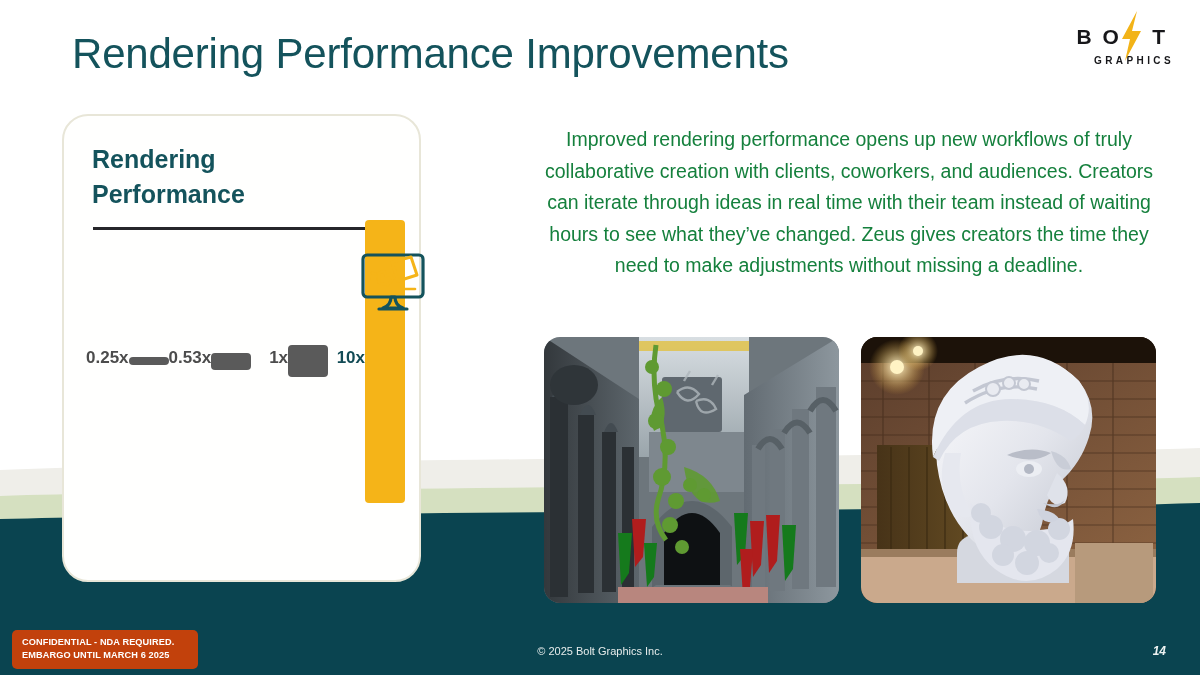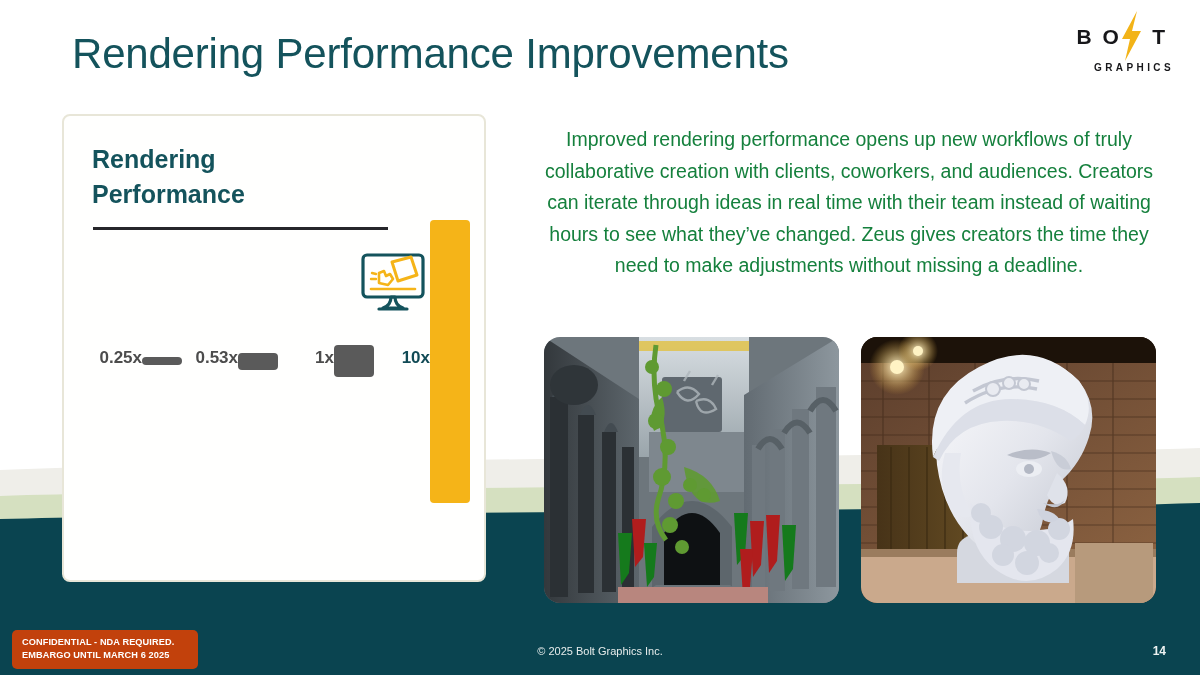--- a/index.html
+++ b/index.html
@@ -27,29 +27,29 @@
   #brand-logo .bolt-word {
     position:relative; display:block;
     font-size:21px; font-weight:700; letter-spacing:11px;
     color:#17171a; line-height:1;
   }
   #brand-logo .bolt-word .gap { color:transparent; }
   #brand-logo .bolt-mark {
     position:absolute; left:40px; top:-15px; width:30px; height:50px;
   }
   #brand-logo .graphics-word {
-    display:block; margin-top:16px; margin-right:2px;
+    display:block; margin-top:9px; margin-right:2px;
     font-size:10px; font-weight:700; letter-spacing:3.4px;
     color:#17171a; line-height:1;
   }
 
   
   #chart-card {
-    position:absolute; left:62px; top:114px; width:424px; height:468px;
-    background:#fffffe; border:2px solid #e8e6d8; border-radius:8px;
+    position:absolute; left:62px; top:114px; width:359px; height:468px;
+    background:#fffffe; border:2px solid #e8e6d8; border-radius:26px;
     z-index:4;
   }
   #chart-card-title {
     position:absolute; left:28px; top:26px;
     font-size:25px; font-weight:700; line-height:1.38;
     color:#14535c; white-space:pre-line;
   }
   #render-icon { position:absolute; left:295px; top:136px; width:68px; height:64px; z-index:5; }
   #chart-card-rule {
     position:absolute; left:29px; top:111px; width:295px; height:3px;
@@ -116,21 +116,21 @@
   #confidential-badge div {
     font-size:9.2px; font-weight:700; line-height:1.42;
     color:#ffffff; letter-spacing:0.1px; white-space:nowrap;
   }
   #footer-copyright {
     position:absolute; left:0; right:0; top:645px; text-align:center;
     font-size:11px; color:#e6eceb; z-index:6;
   }
   #page-number {
     position:absolute; right:34px; top:644px;
-    font-size:12px; font-weight:700; color:#eef3f2; z-index:6;
+    font-size:12px; font-weight:700; color:#eef3f2; z-index:6;font-style:italic;
   }
 </style>
 </head>
 <body>
 
 <svg id="bg-wave" viewBox="0 0 1200 675" preserveAspectRatio="none">
   <rect x="0" y="0" width="1200" height="675" fill="#ffffff"></rect>
   <path d="M0,470 C300,458 900,458 1200,448 L1200,520 L0,520 Z" fill="#efeee9"></path>
   <path d="M0,496 C300,487 900,487 1200,477 L1200,540 L0,540 Z" fill="#d5e0c0"></path>
   <path d="M0,519 C300,512 900,512 1200,503 L1200,675 L0,675 Z" fill="#0a4450"></path>

